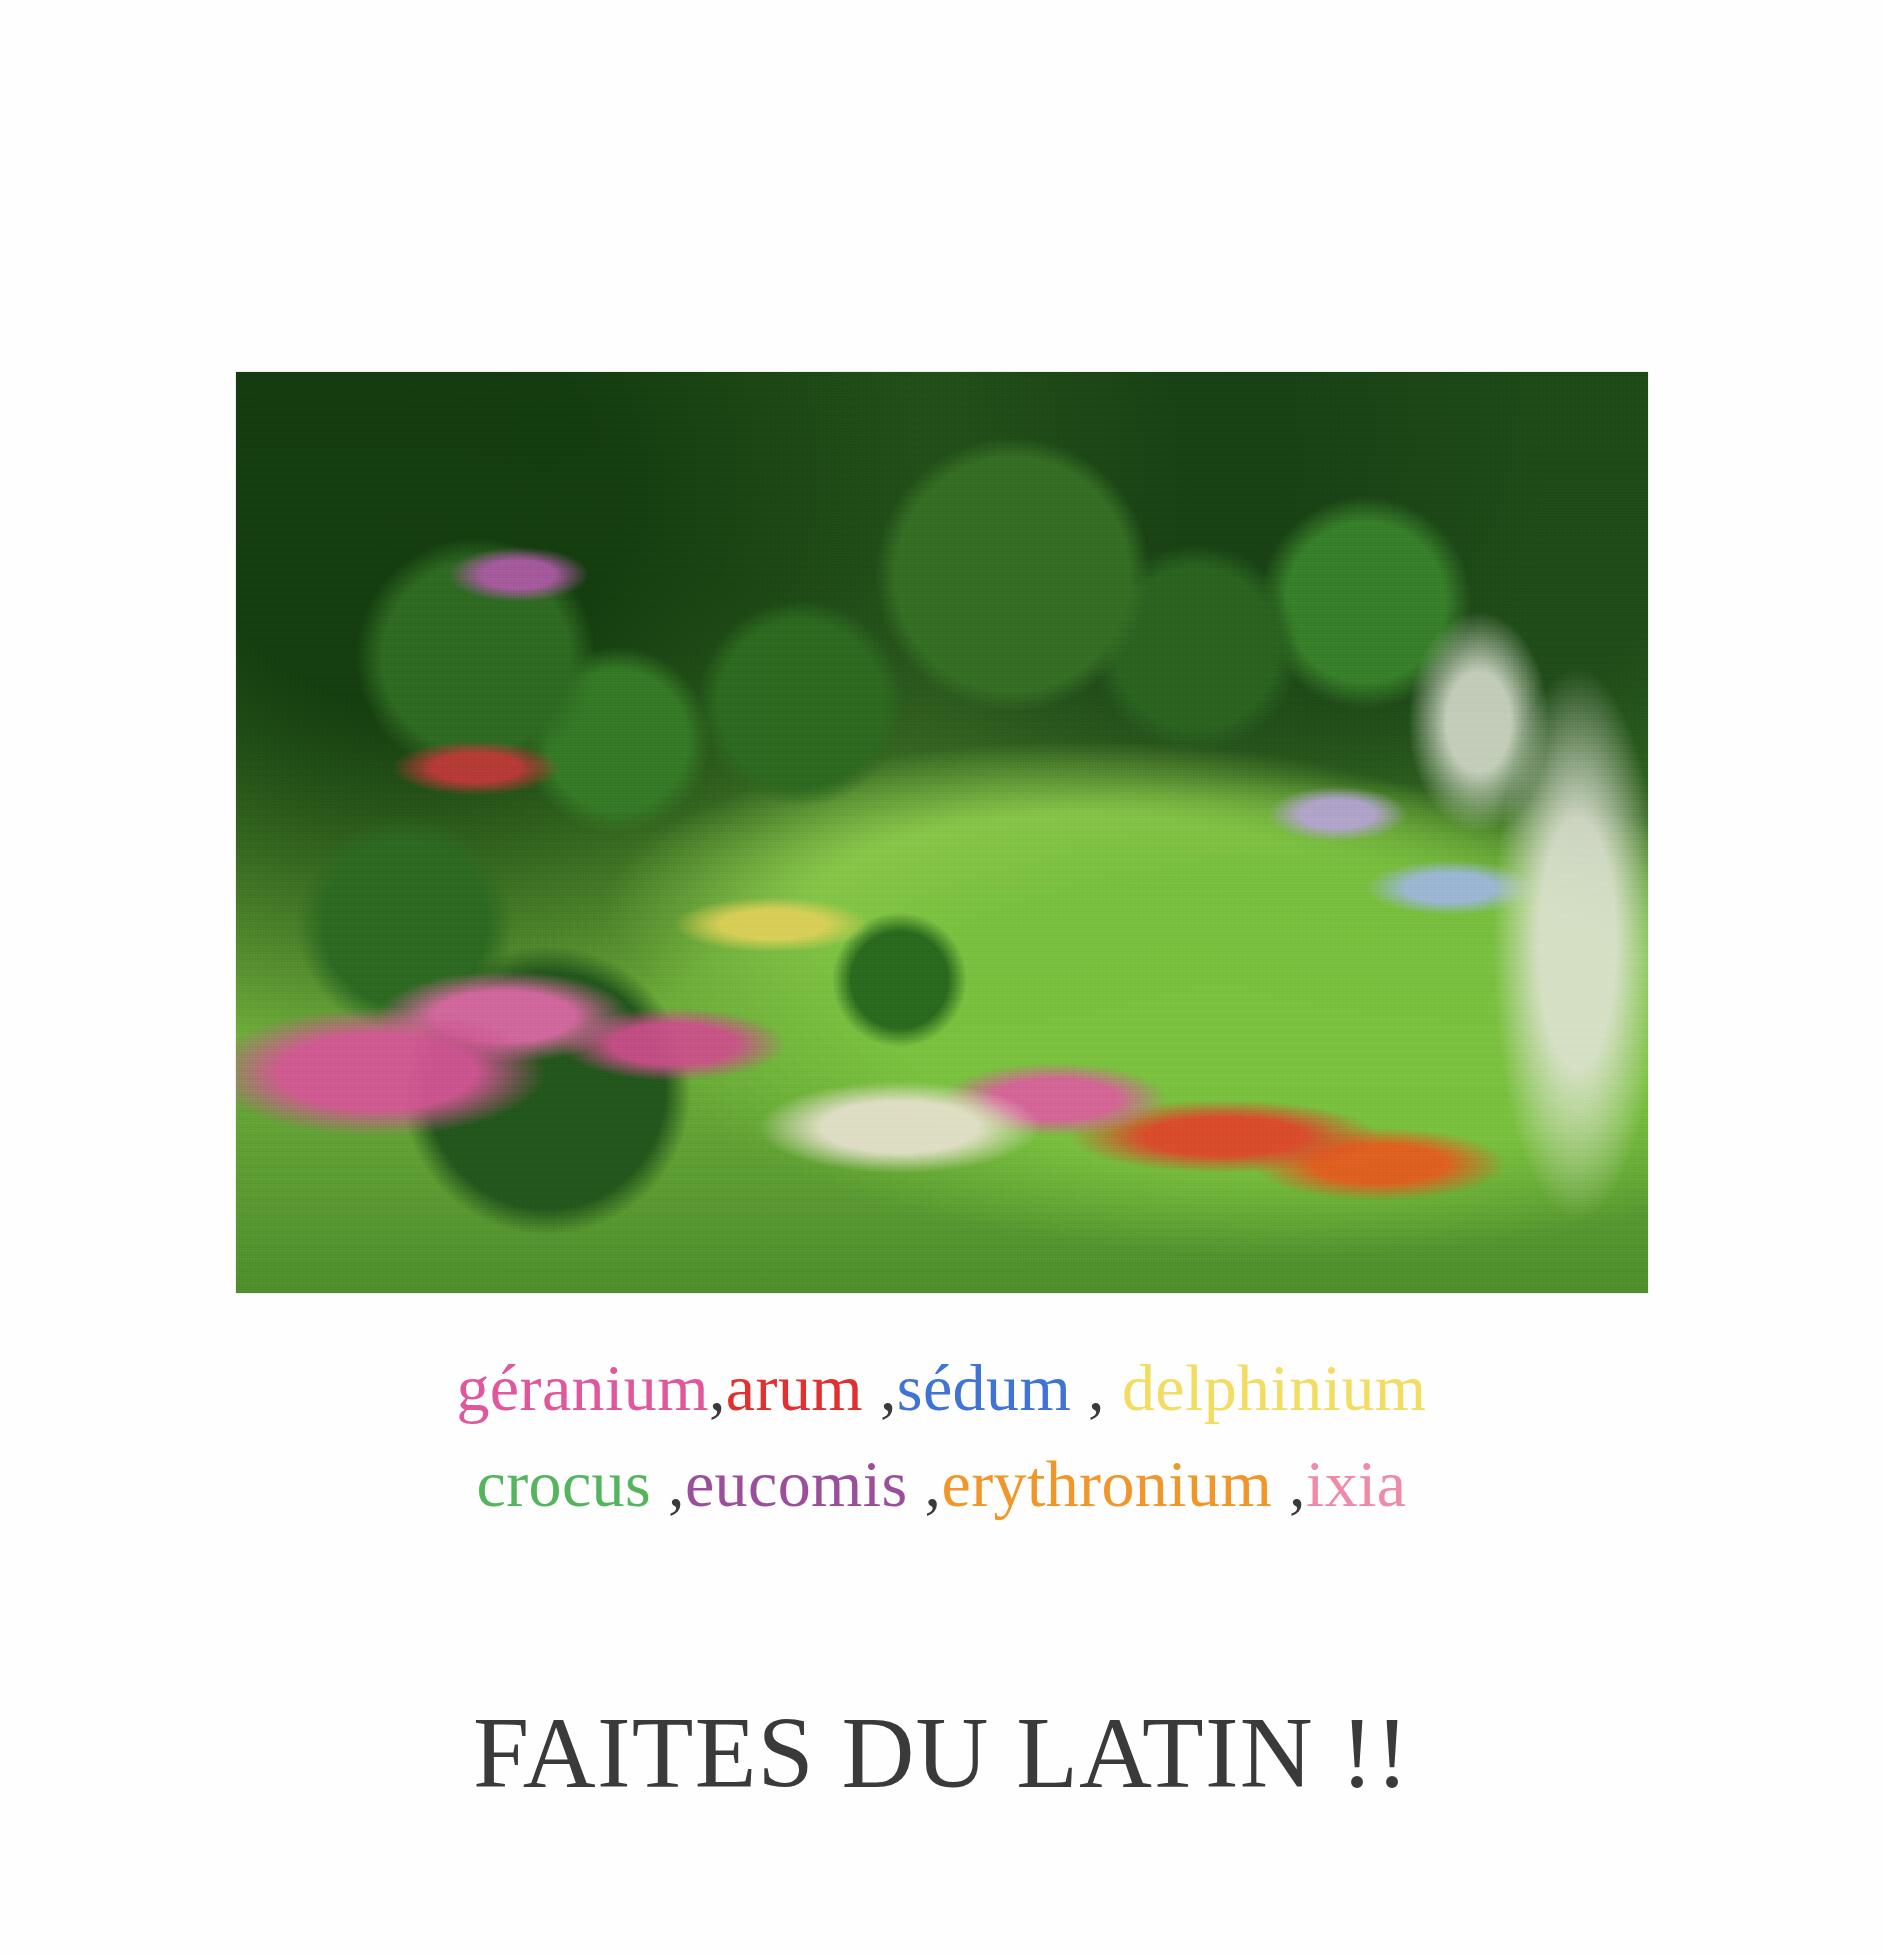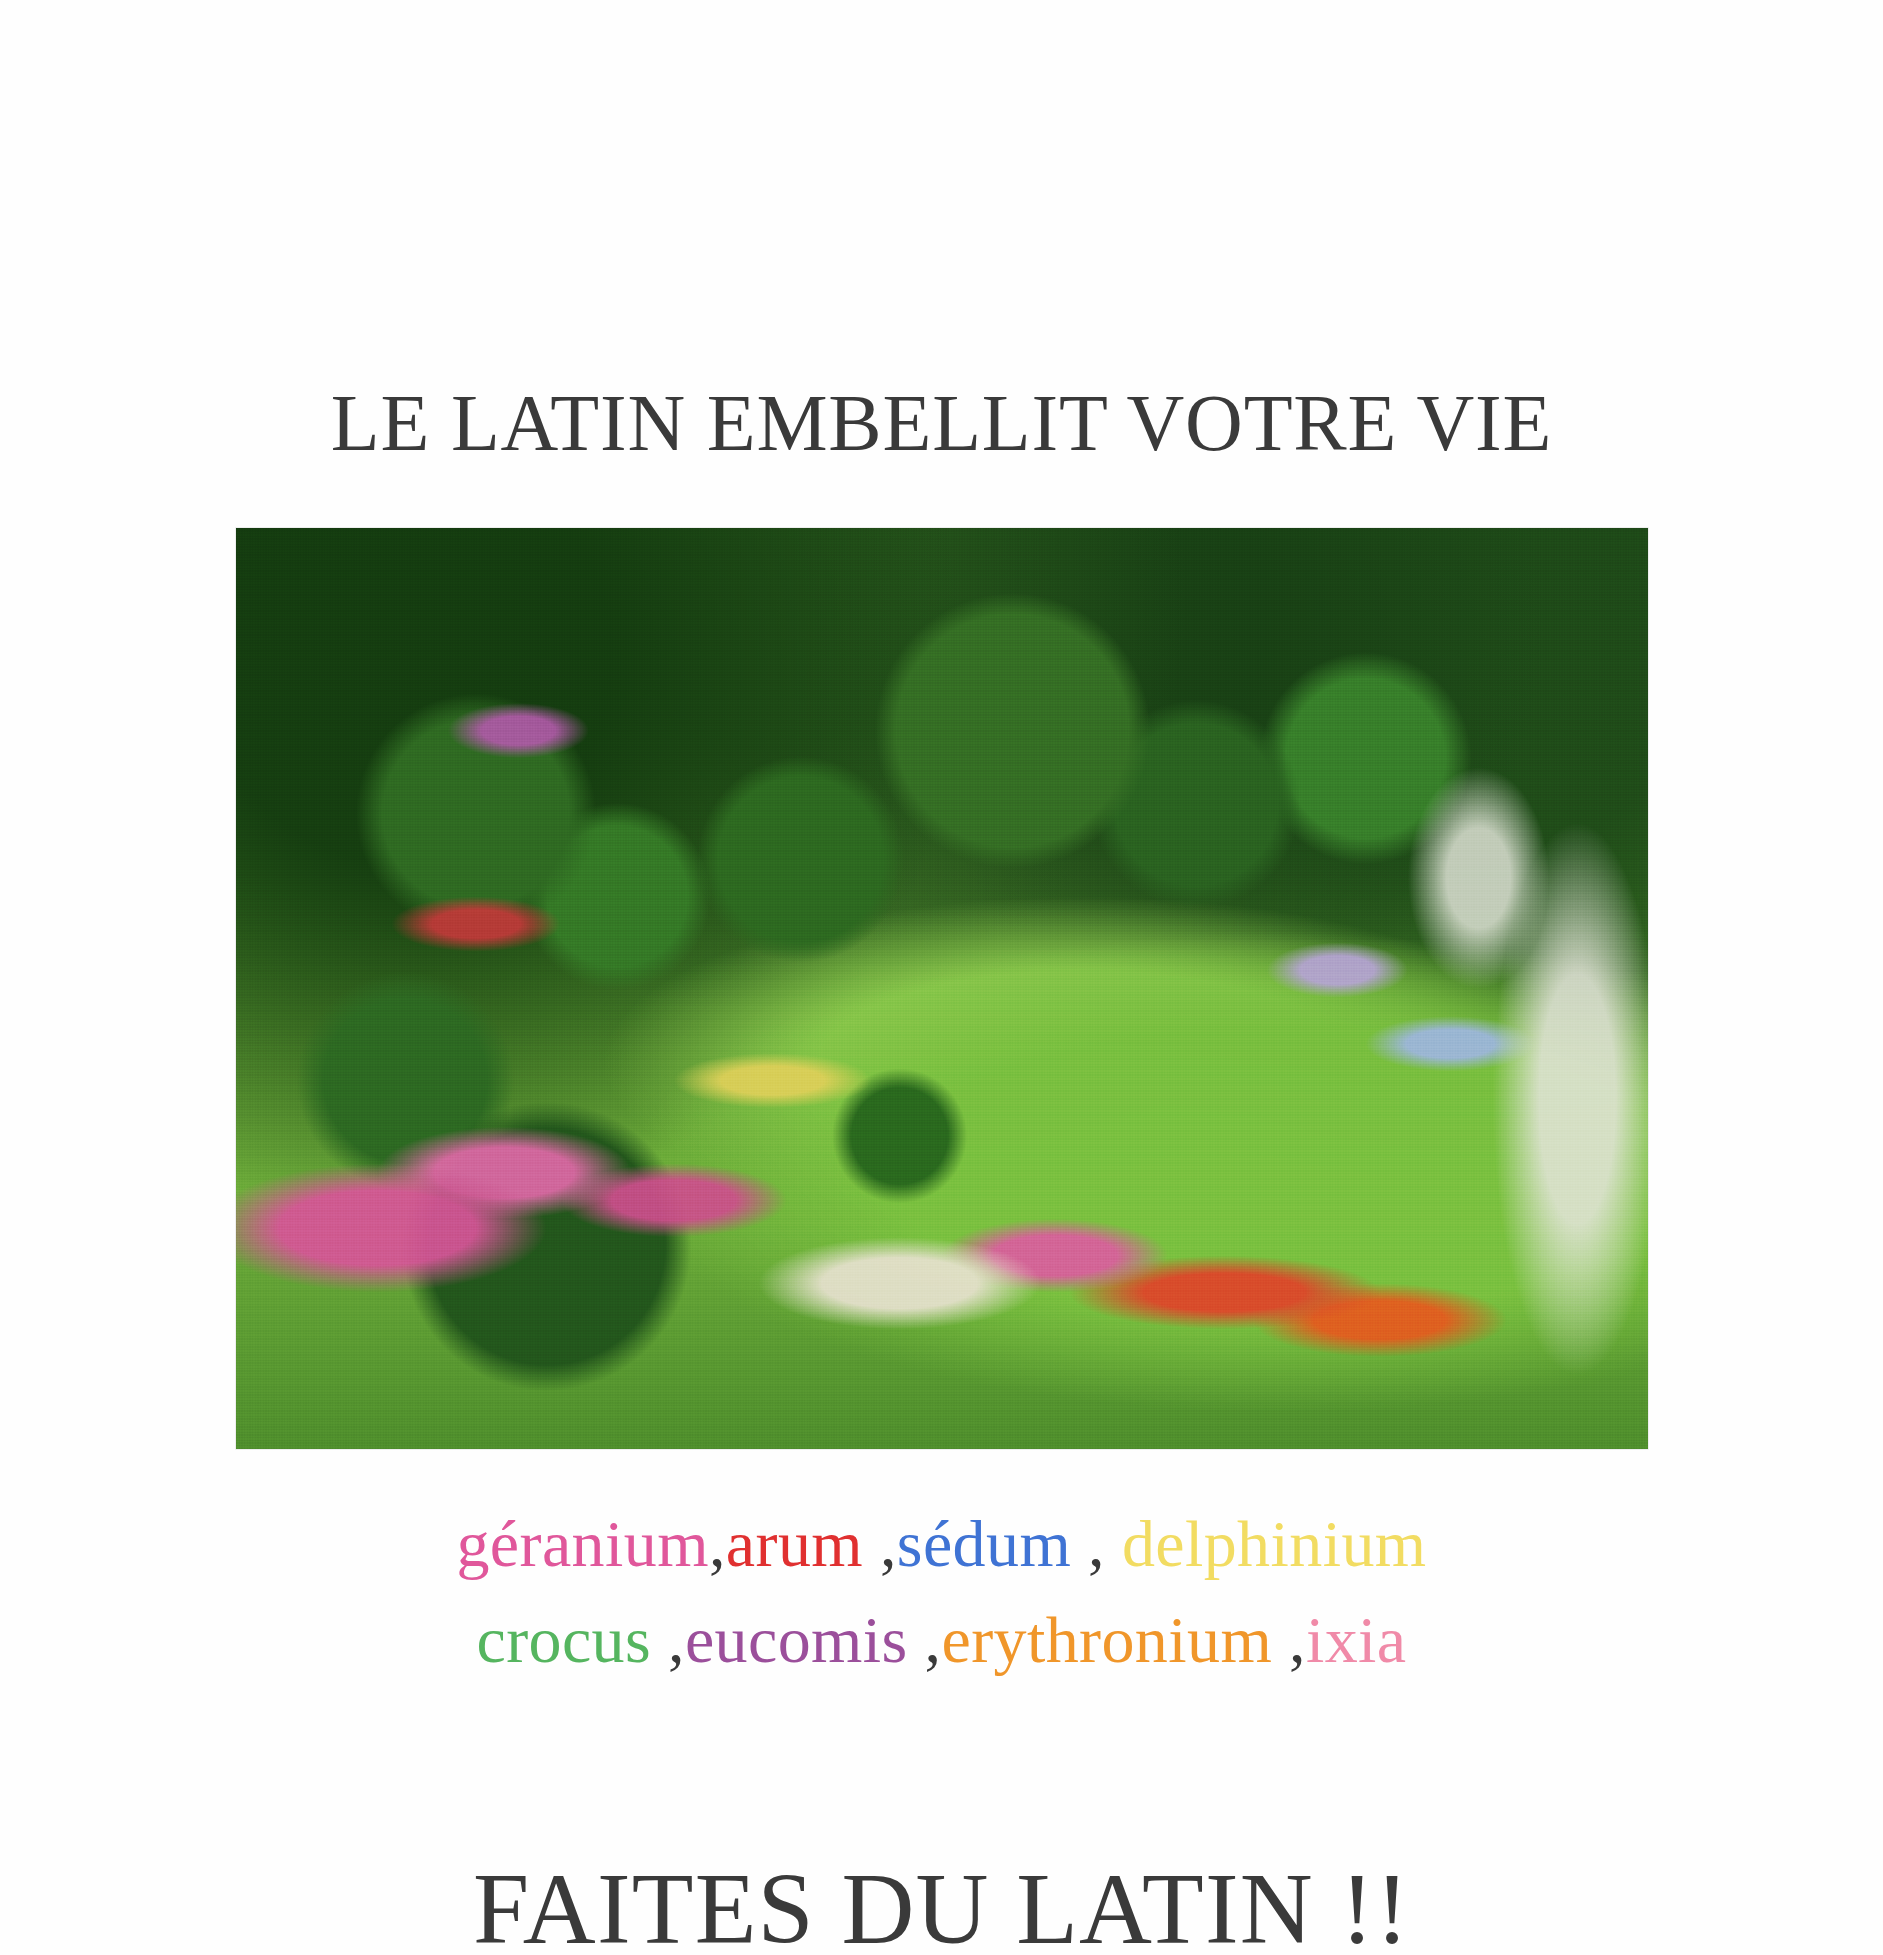--- a/index.html
+++ b/index.html
@@ -138,21 +138,20 @@
     color: #3a3a3a;
     letter-spacing: 1.2px;
   }
 </style>
 </head>
 <body>
 
 <div class="poster">
 
   <h1 class="headline">
-    <span class="line">LE LATIN EMBELLIT VOTRE VIE</span>
   </h1>
 
   <div class="photo-wrap">
     <div class="photo">
       <div class="layer bg-foliage"></div>
       <div class="layer bed-lawn"></div>
       <div class="layer shrubs"></div>
       <div class="layer flowers"></div>
       <div class="layer path"></div>
       <div class="layer grain"></div>

